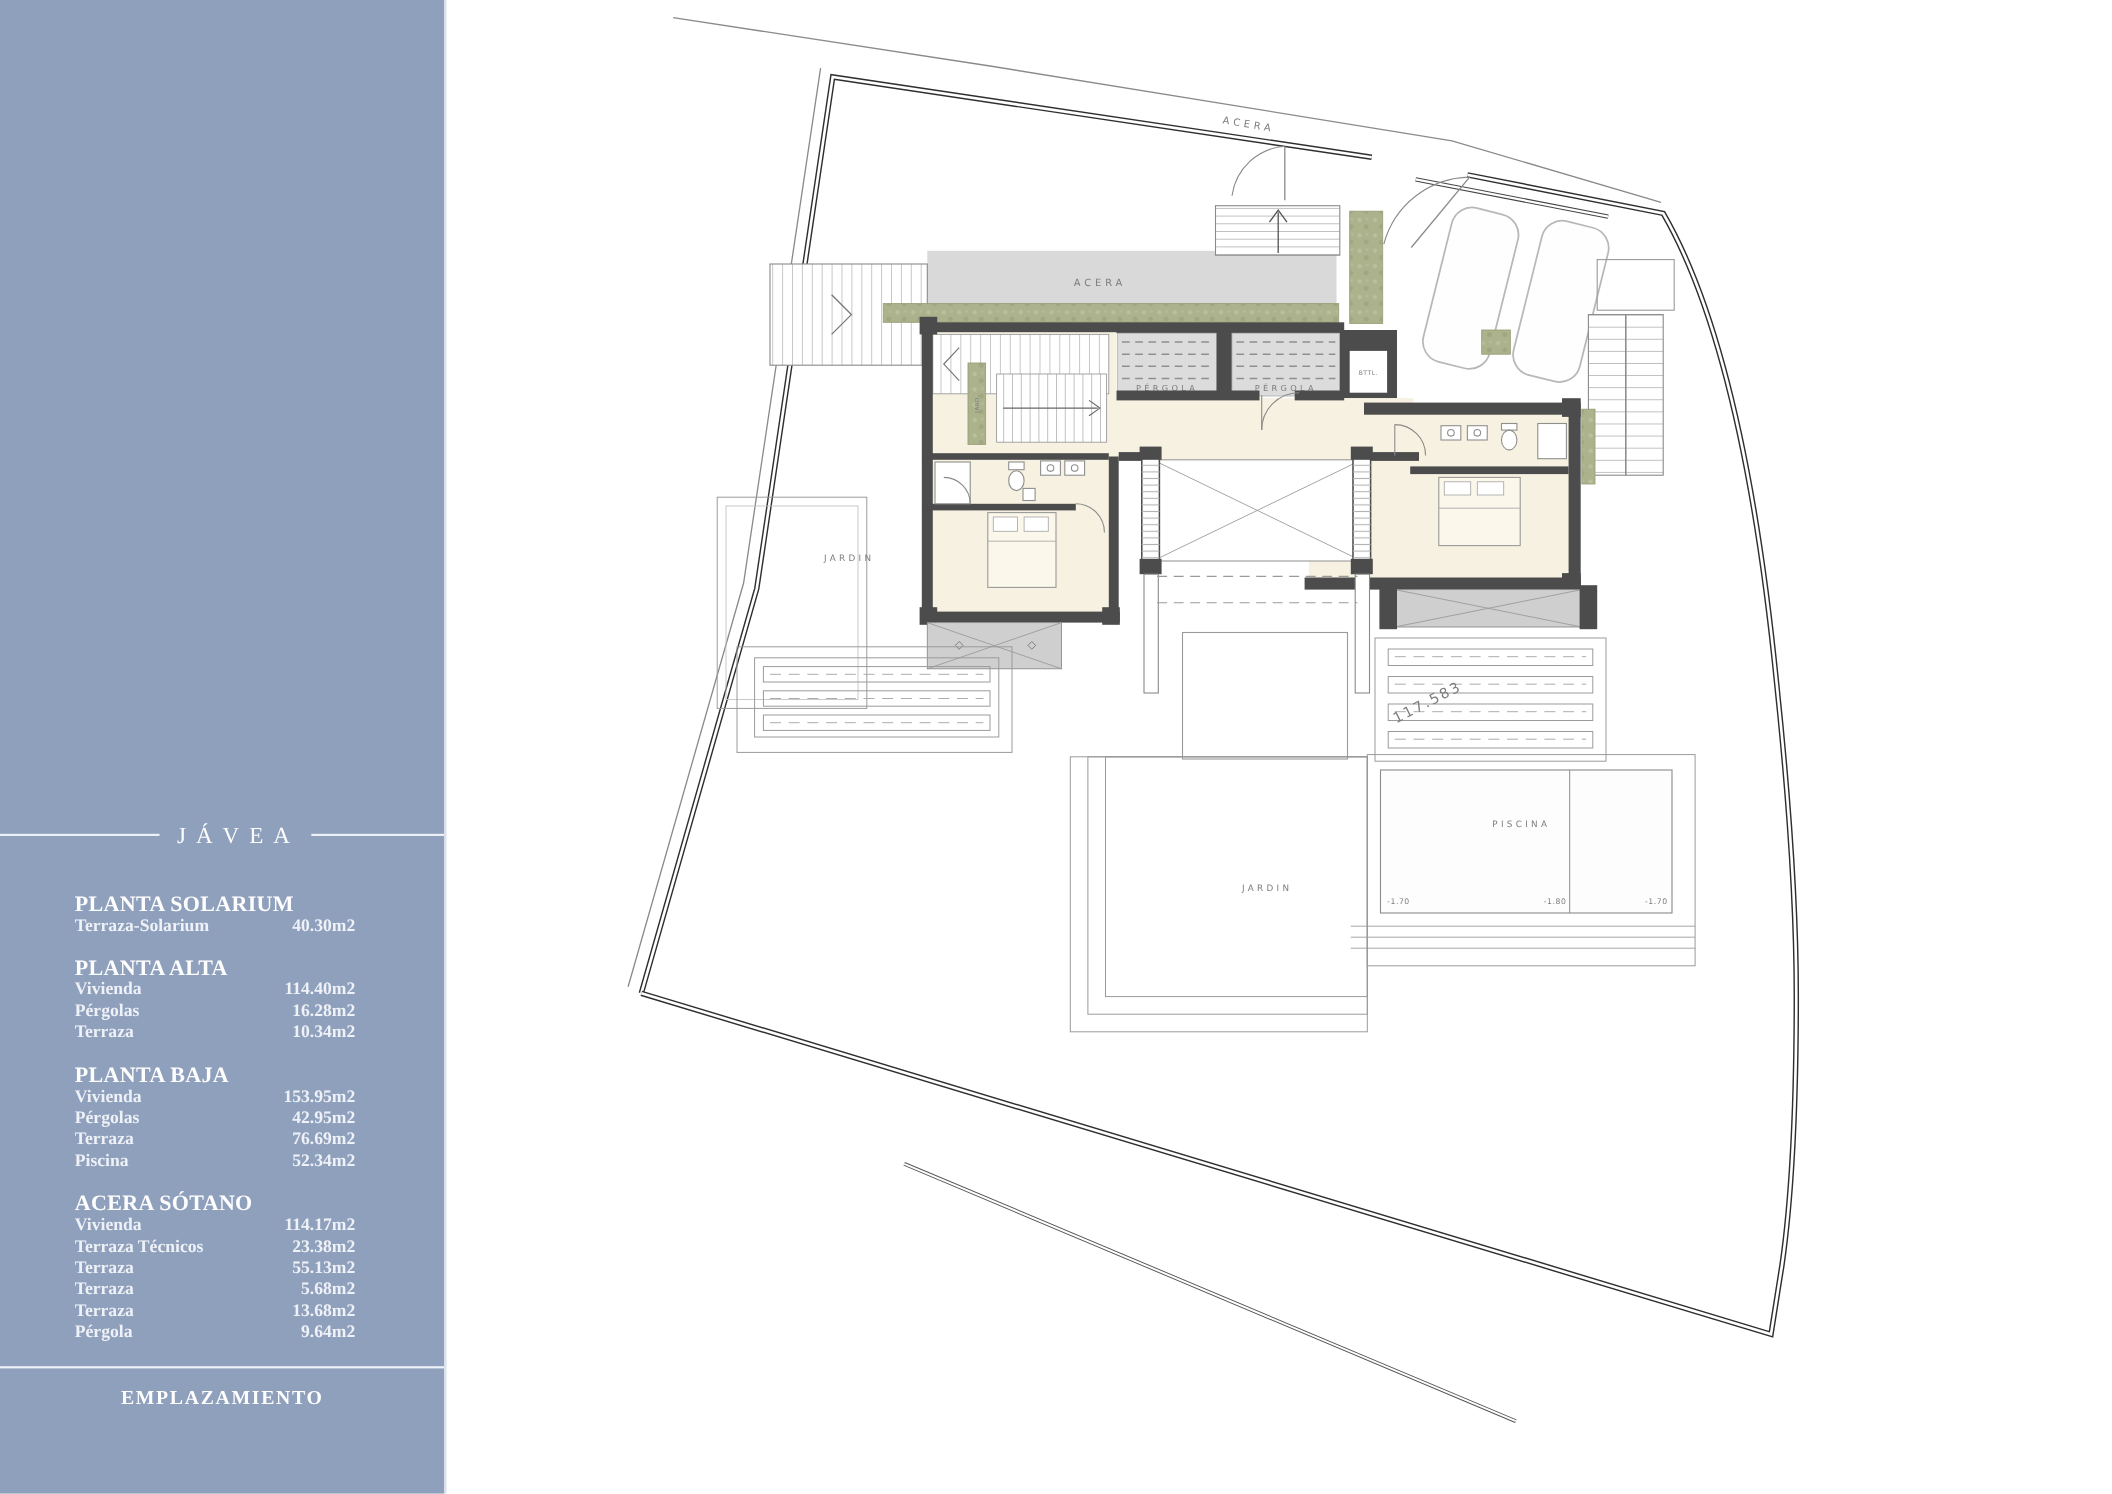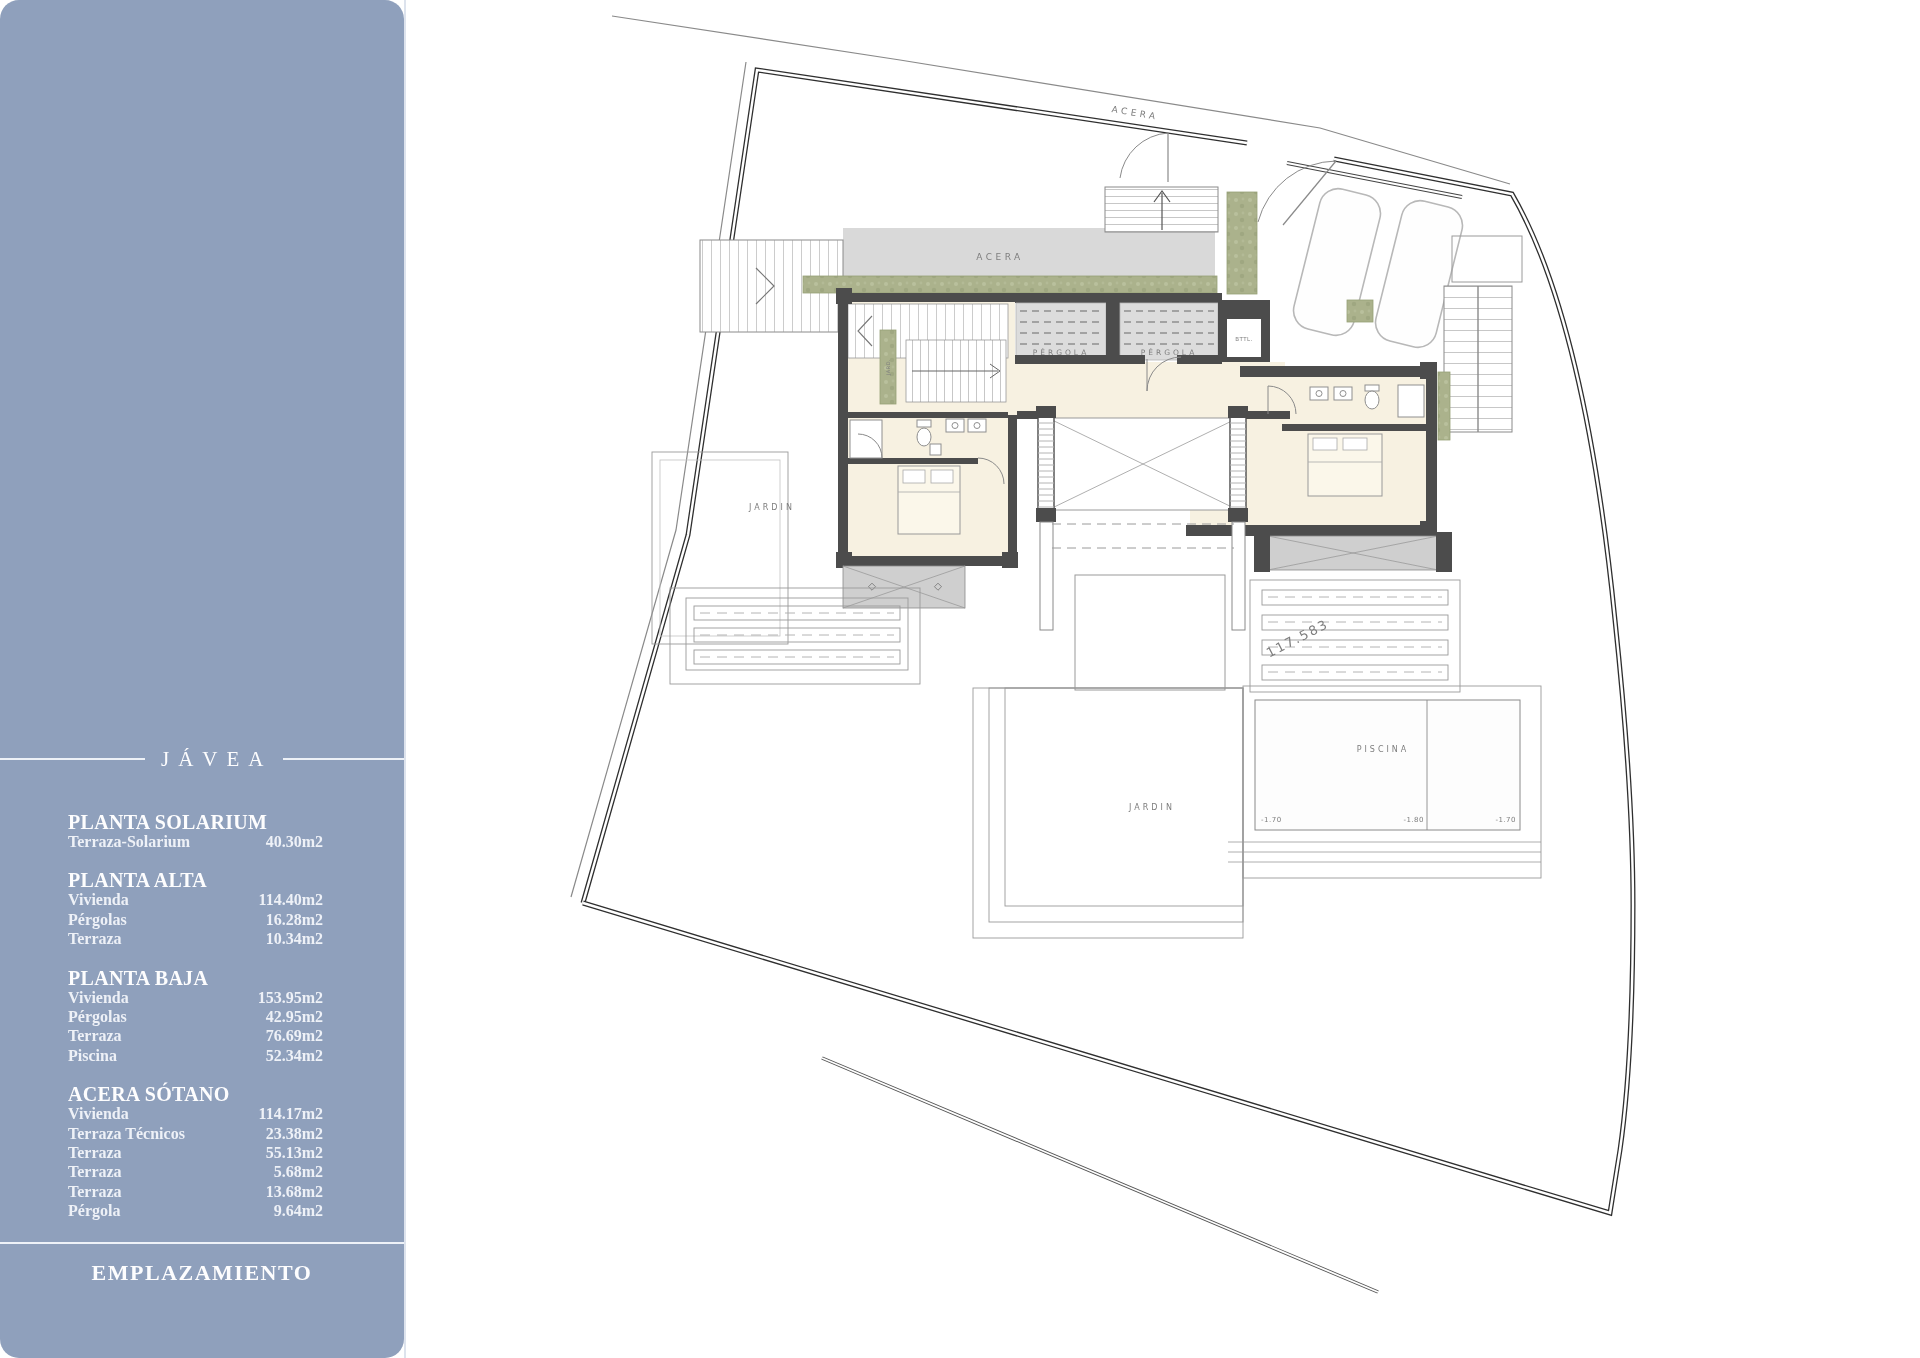--- a/index.html
+++ b/index.html
@@ -3,35 +3,35 @@
 <meta charset="utf-8">
 <style>
   html,body{margin:0;padding:0;background:#fff;width:1920px;height:1358px;overflow:hidden;
             font-family:"Liberation Sans",sans-serif;}
   #stage{position:relative;width:1920px;height:1358px;background:#ffffff;}
   
   #plan-svg{position:absolute;left:0;top:0;z-index:1;}
   .lbl{font-family:"DejaVu Sans",sans-serif;fill:#7d7d7d;}
   
   #sidebar{position:absolute;left:0;top:0;width:404px;height:1358px;background:#8fa0bc;z-index:5;
-           font-family:"Liberation Serif",serif;color:#fff;border-radius:19px;}
+           font-family:"Liberation Serif",serif;color:#fff;}
   #sidebar-edge{position:absolute;left:404px;top:0;width:2px;height:1358px;background:#dde3ed;z-index:5;}
   #title-row{position:absolute;top:744px;left:0;width:100%;height:30px;display:flex;align-items:center;}
   .rule{height:1.5px;background:#edf1f7;}
   .rule.left{width:145px;margin-right:16px;}
   .rule.right{flex:1;margin-left:10px;}
   #project-title{font-size:21px;font-weight:400;letter-spacing:9px;margin:0;color:#fdfdfe;white-space:nowrap;}
   #areas{position:absolute;left:68px;top:812px;width:255px;}
   .section{margin-top:19px;}
   .section:first-child{margin-top:0;}
   .section h2{margin:0;font-size:20px;line-height:20px;font-weight:700;letter-spacing:.3px;color:#fdfdfe;}
   .arearow{display:flex;justify-content:space-between;font-size:16px;line-height:19.4px;color:#eef1f7;font-weight:bold;}
   #sidebar-divider{position:absolute;top:1242px;left:0;width:100%;height:1.5px;background:#eef2f8;}
   #sidebar-footer{position:absolute;top:1260px;left:0;width:100%;text-align:center;
-                  font-size:22px;font-weight:700;letter-spacing:1.5px;color:#fdfdfe;}
+                  font-size:18px;font-weight:700;letter-spacing:1.5px;color:#fdfdfe;}
 </style>
 </head>
 <body>
 
 <div id="stage">
 
   <svg id="plan-svg" width="1920" height="1358" viewBox="0 0 1920 1358">
     <defs>
       <pattern id="treadsV8" width="8" height="12" patternUnits="userSpaceOnUse">
         <path d="M0,0 V12" stroke="#8f8f8f" stroke-width="1"></path>

